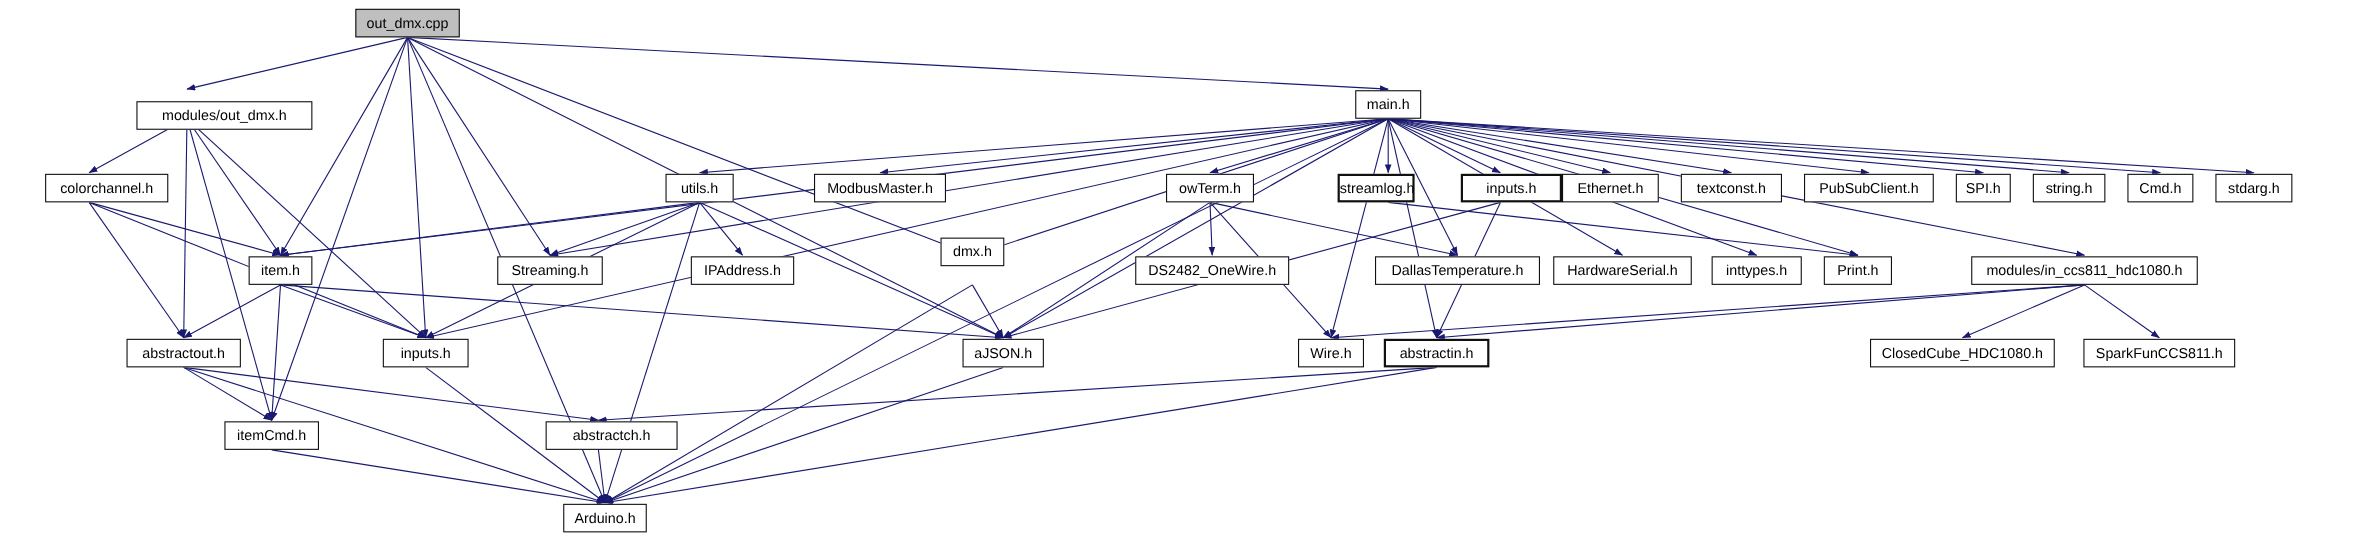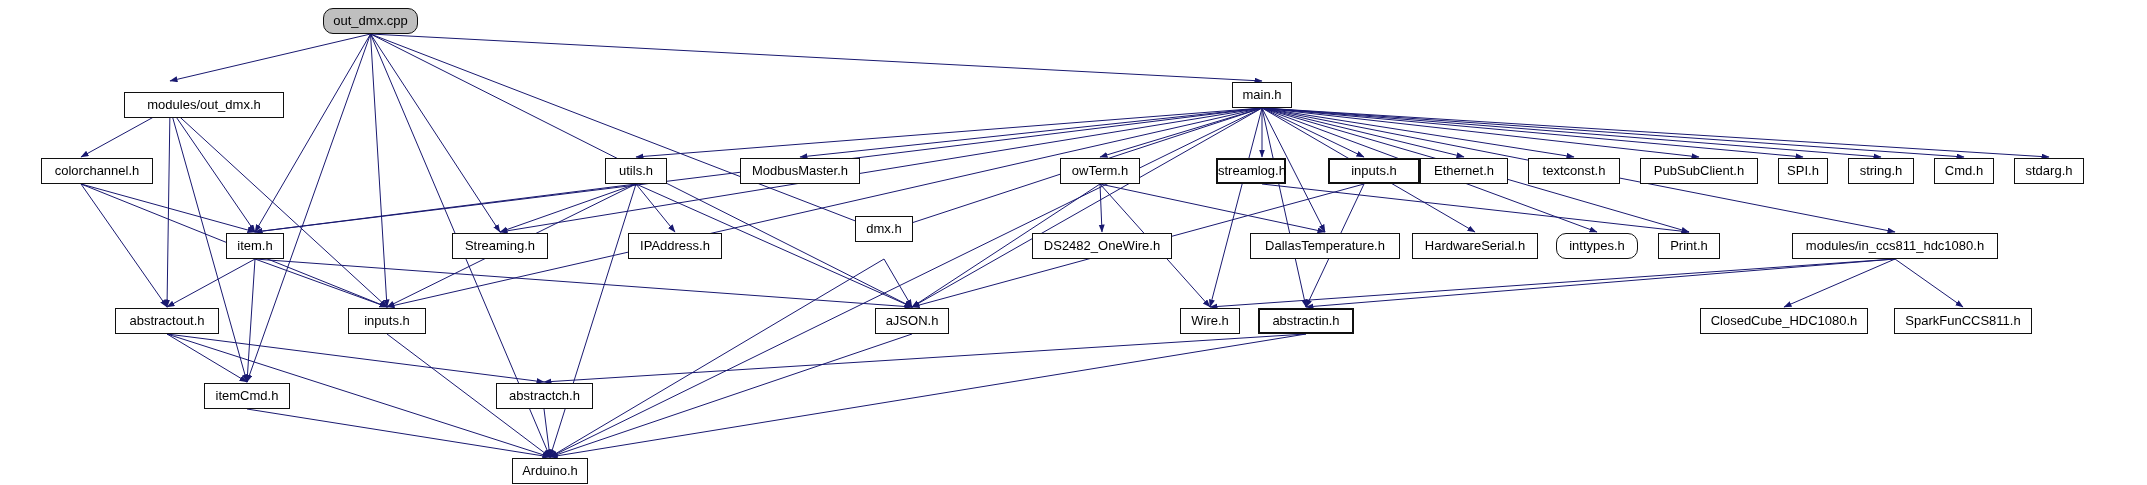--- a/index.html
+++ b/index.html
@@ -109,21 +109,21 @@
         <line x1="167" y1="334" x2="550" y2="457" class="edge" marker-end="url(#arrow)"></line>
         <line x1="1306" y1="334" x2="544" y2="382" class="edge" marker-end="url(#arrow)"></line>
         <line x1="1306" y1="334" x2="550" y2="457" class="edge" marker-end="url(#arrow)"></line>
         <line x1="387" y1="334" x2="550" y2="457" class="edge" marker-end="url(#arrow)"></line>
         <line x1="912" y1="334" x2="550" y2="457" class="edge" marker-end="url(#arrow)"></line>
         <line x1="247" y1="409" x2="550" y2="457" class="edge" marker-end="url(#arrow)"></line>
         <line x1="544" y1="409" x2="550" y2="457" class="edge" marker-end="url(#arrow)"></line>
       </g>
   </svg>
   <div id="node-layer">
-      <div class="node current" style="left: 323px; top: 8px; width: 95px; border-radius: 10px;">out_dmx.cpp</div>
+      <div class="node current" style="left: 323px; top: 8px; width: 95px;">out_dmx.cpp</div>
       <div class="node" style="left: 100px; top: 92px; width: 160px; margin-left: 24px;">modules/out_dmx.h</div>
       <div class="node" style="left: 1232px; top: 82px; width: 60px;">main.h</div>
       <div class="node" style="left: 25px; top: 158px; width: 112px; margin-left: 16px;">colorchannel.h</div>
       <div class="node" style="left: 605px; top: 158px; width: 62px;">utils.h</div>
       <div class="node" style="left: 740px; top: 158px; width: 120px;">ModbusMaster.h</div>
       <div class="node" style="left: 1060px; top: 158px; width: 80px;">owTerm.h</div>
       <div class="node bold" style="left: 1216px; top: 158px; width: 70px;">streamlog.h</div>
       <div class="node bold" style="left: 1328px; top: 158px; width: 92px;">inputs.h</div>
       <div class="node" style="left: 1420px; top: 158px; width: 88px;">Ethernet.h</div>
       <div class="node" style="left: 1528px; top: 158px; width: 92px;">textconst.h</div>
@@ -132,27 +132,27 @@
       <div class="node" style="left: 1848px; top: 158px; width: 66px;">string.h</div>
       <div class="node" style="left: 1934px; top: 158px; width: 60px;">Cmd.h</div>
       <div class="node" style="left: 2014px; top: 158px; width: 70px;">stdarg.h</div>
       <div class="node" style="left: 226px; top: 233px; width: 58px;">item.h</div>
       <div class="node" style="left: 452px; top: 233px; width: 96px;">Streaming.h</div>
       <div class="node" style="left: 628px; top: 233px; width: 94px;">IPAddress.h</div>
       <div class="node" style="left: 855px; top: 216px; width: 58px;">dmx.h</div>
       <div class="node" style="left: 1032px; top: 233px; width: 140px;">DS2482_OneWire.h</div>
       <div class="node" style="left: 1250px; top: 233px; width: 150px;">DallasTemperature.h</div>
       <div class="node" style="left: 1412px; top: 233px; width: 126px;">HardwareSerial.h</div>
-      <div class="node" style="left: 1556px; top: 233px; width: 82px; border-radius: 10px;">inttypes.h</div>
+      <div class="node" style="left: 1556px; top: 233px; width: 82px;">inttypes.h</div>
       <div class="node" style="left: 1658px; top: 233px; width: 62px;">Print.h</div>
       <div class="node" style="left: 1792px; top: 233px; width: 206px;">modules/in_ccs811_hdc1080.h</div>
       <div class="node" style="left: 115px; top: 308px; width: 104px;">abstractout.h</div>
       <div class="node" style="left: 348px; top: 308px; width: 78px;">inputs.h</div>
       <div class="node" style="left: 875px; top: 308px; width: 74px;">aJSON.h</div>
       <div class="node" style="left: 1180px; top: 308px; width: 60px;">Wire.h</div>
       <div class="node bold" style="left: 1258px; top: 308px; width: 96px;">abstractin.h</div>
       <div class="node" style="left: 1700px; top: 308px; width: 168px;">ClosedCube_HDC1080.h</div>
       <div class="node" style="left: 1894px; top: 308px; width: 138px;">SparkFunCCS811.h</div>
       <div class="node" style="left: 204px; top: 383px; width: 86px;">itemCmd.h</div>
-      <div class="node" style="left: 496px; top: 383px; width: 97px;">abstractch.h</div>
+      <div class="node" style="left: 496px; top: 383px; width: 120px;">abstractch.h</div>
       <div class="node" style="left: 512px; top: 458px; width: 76px;">Arduino.h</div>
     </div>
 </div>
 
 </body></html>

